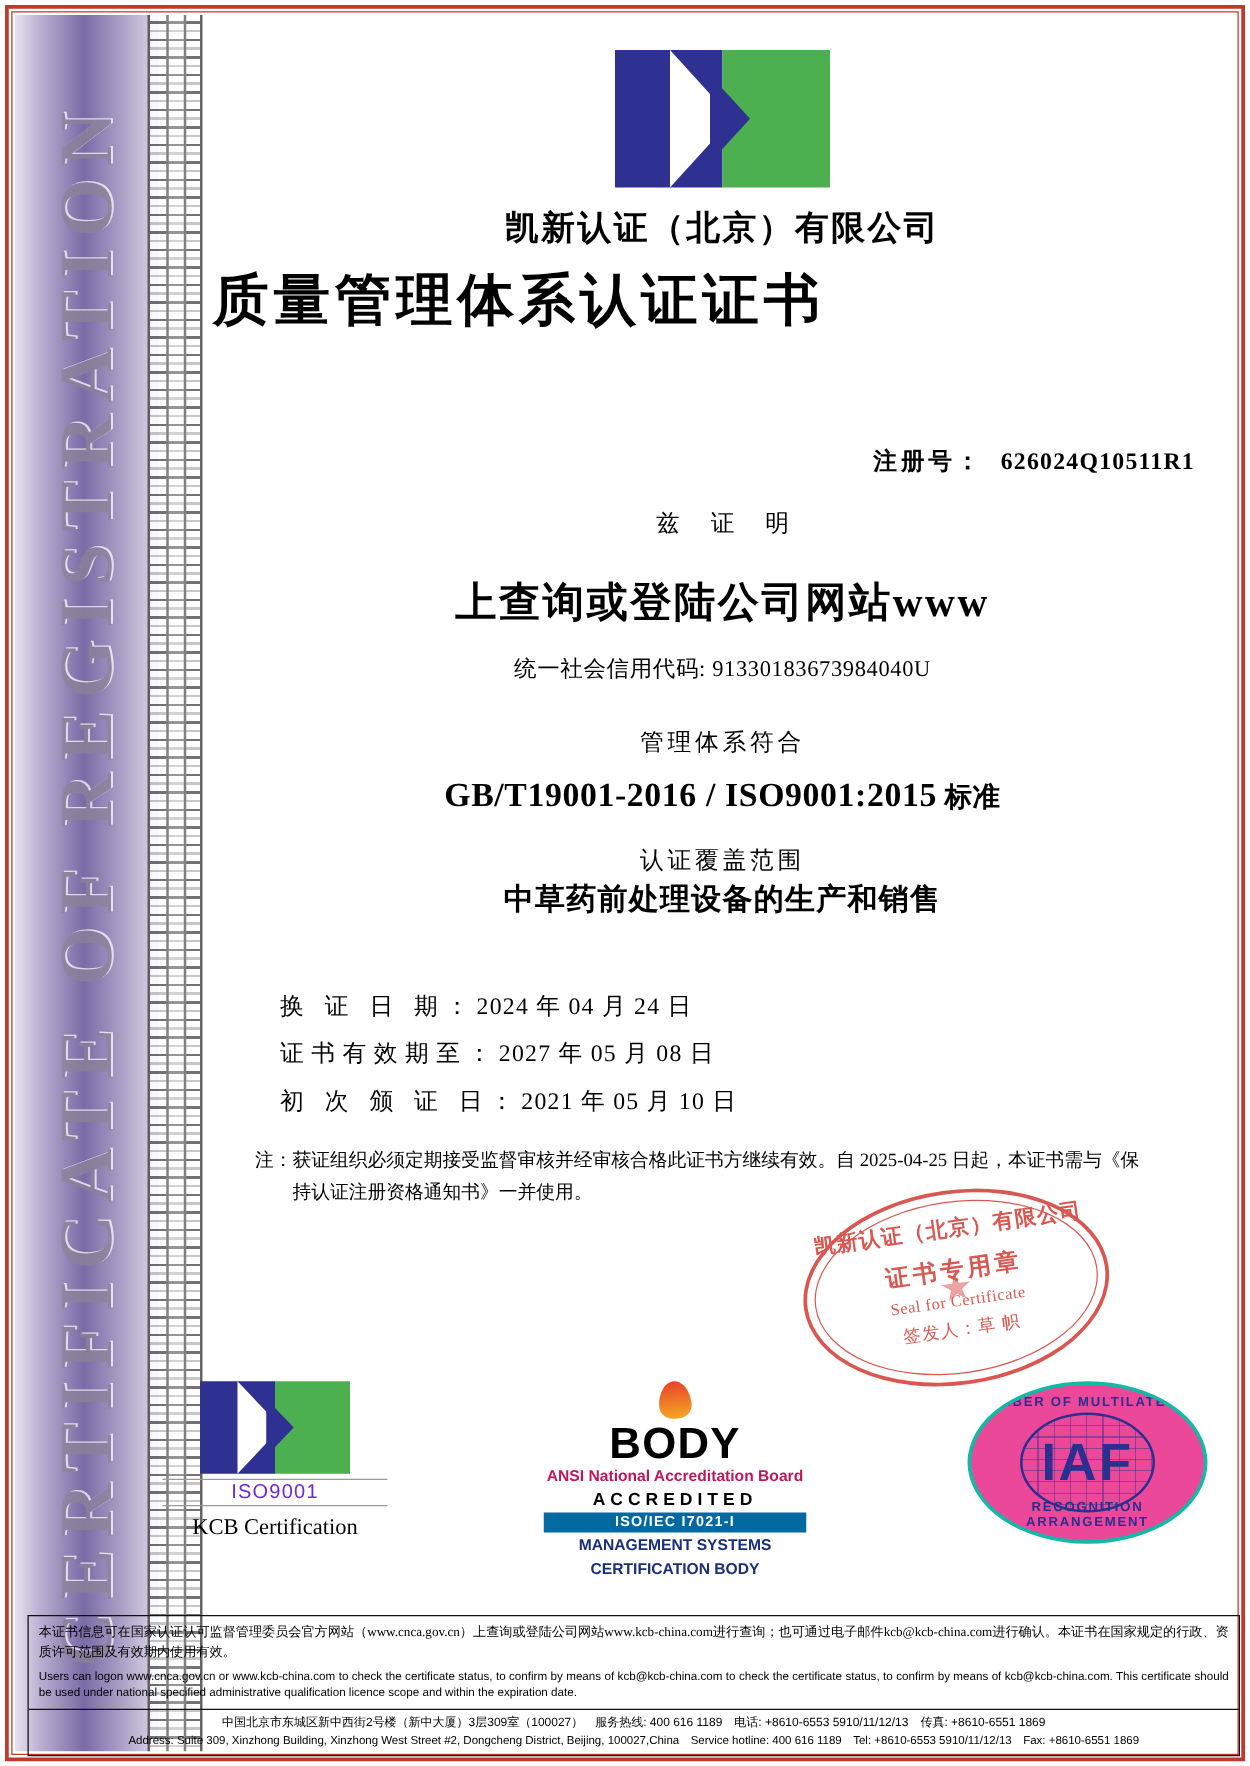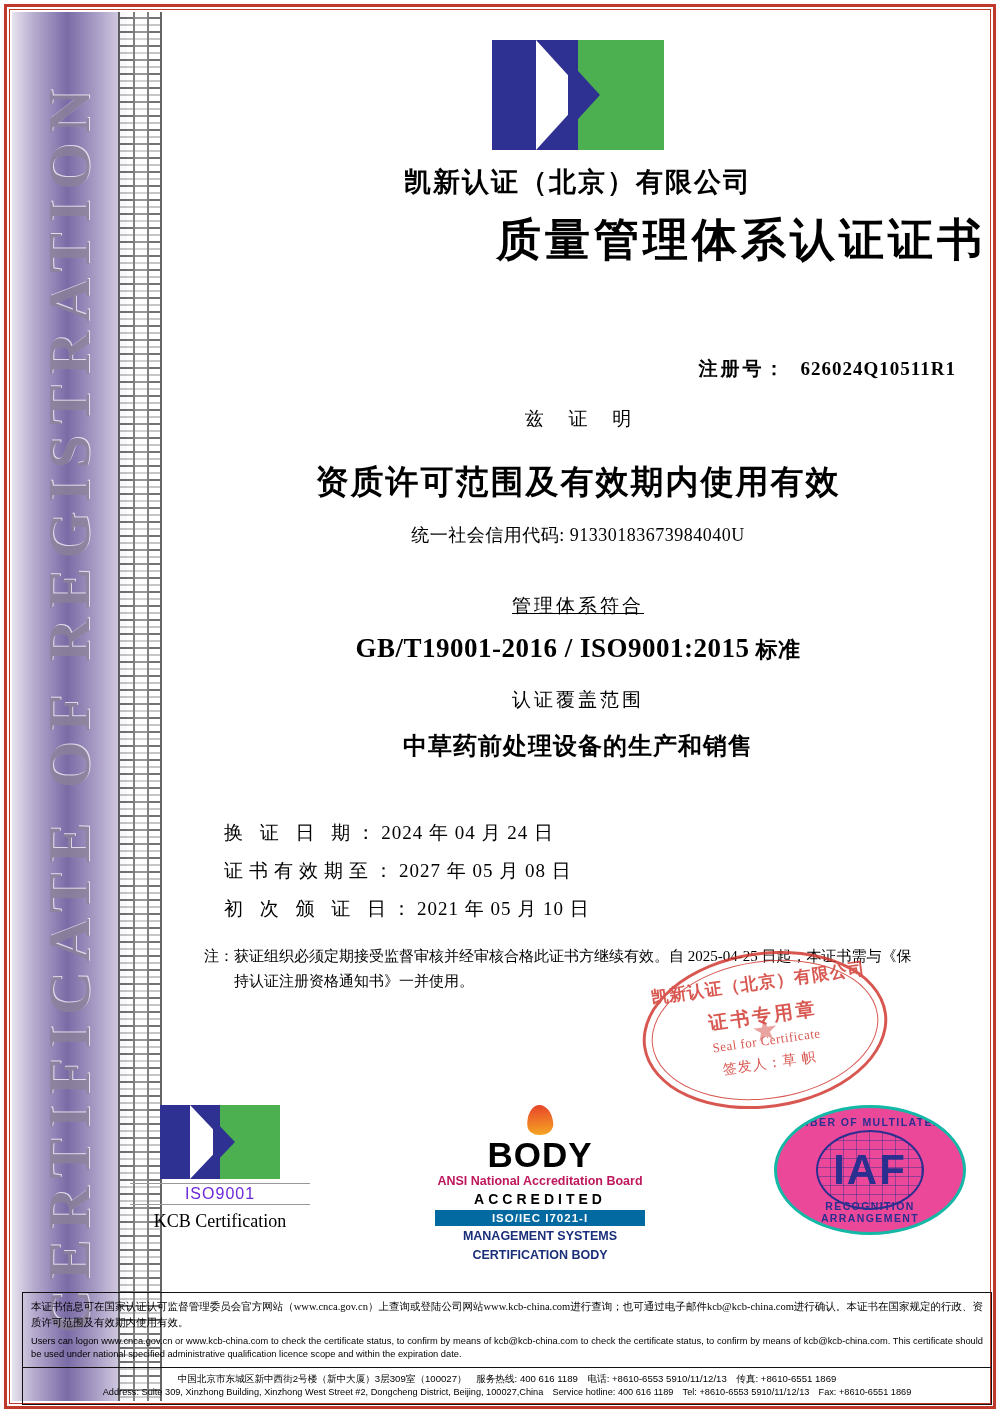--- a/index.html
+++ b/index.html
@@ -134,21 +134,21 @@
   .company-name-cn {
     text-align: center;
     font-size: 27px;
     font-weight: bold;
     letter-spacing: 2px;
     margin-top: 14px;
     color: #000;
     font-family: "Liberation Serif", serif;
   }
   .cert-title {
-    text-align: right;
+    text-align: left;
     font-size: 45px;
     font-weight: bold;
     letter-spacing: 4px;
     margin-top: 10px;
     color: #000;
   }
 
   .reg-row {
     margin-top: 86px;
     text-align: right;
@@ -177,42 +177,41 @@
   }
   .org-line {
     margin-top: 18px;
     text-align: center;
     font-size: 18px;
     letter-spacing: 0.5px;
   }
   .org-line.addr { margin-top: 18px; }
 
   .conform {
-    margin-top: 46px;
+    margin-top: 34px;
     text-align: center;
     font-size: 19px;
     letter-spacing: 3px;
-    text-decoration: underline;
   }
   .standard {
     margin-top: 14px;
     text-align: center;
     font-size: 27px;
     font-weight: bold;
     letter-spacing: 0.5px;
   }
   .standard .suffix { font-size: 22px; margin-left: 6px; }
   .scope-label {
     margin-top: 22px;
     text-align: center;
     font-size: 19px;
     letter-spacing: 3px;
   }
   .scope-value {
-    margin-top: 17px;
+    margin-top: 2px;
     text-align: center;
     font-size: 24px;
     font-weight: bold;
     letter-spacing: 1px;
   }
 
   .dates {
     margin-top: 52px;
     padding-left: 54px;
     font-size: 19px;
@@ -451,21 +450,21 @@
 
     <div class="company-name-cn">凯新认证（北京）有限公司</div>
     <div class="cert-title">质量管理体系认证证书</div>
 
     <div class="reg-row">
       <span class="label">注册号：</span><span class="value">626024Q10511R1</span>
     </div>
 
     <div class="hereby">兹 证 明</div>
 
-    <div class="org-name">资质许可范围及有效期内使用有效</div>
+    <div class="org-name">上查询或登陆公司网站www</div>
     <div class="org-line">统一社会信用代码: 91330183673984040U</div>
 
     <div class="conform">管理体系符合</div>
     <div class="standard">
       <span>GB/T19001-2016 / ISO9001:2015</span><span class="suffix">标准</span>
     </div>
 
     <div class="scope-label">认证覆盖范围</div>
     <div class="scope-value">中草药前处理设备的生产和销售</div>
 

